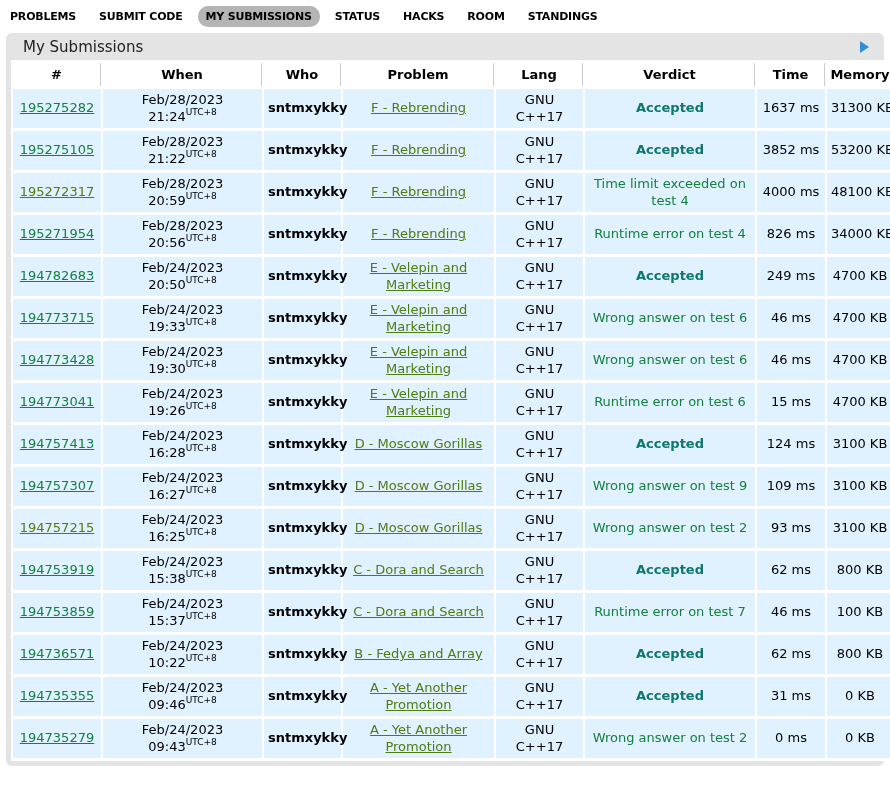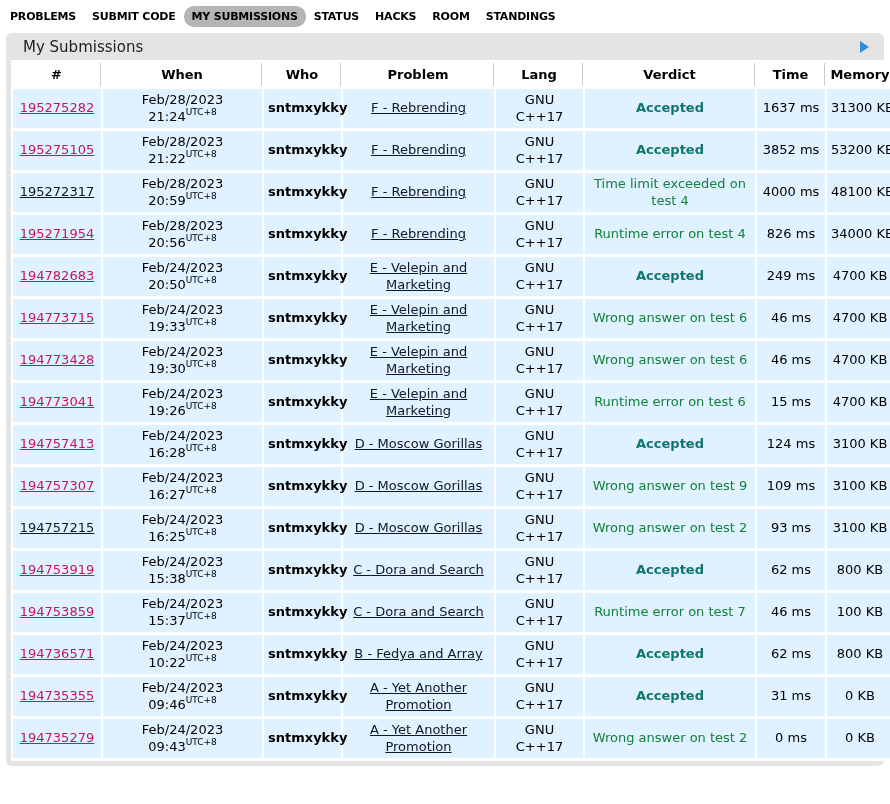--- a/index.html
+++ b/index.html
@@ -8,21 +8,21 @@
     width: 890px; height: 804px;
     overflow: hidden;
     background: #ffffff;
     font-family: "DejaVu Sans", "Liberation Sans", sans-serif;
   }
 
   
   .contest-nav {
     display: flex;
     align-items: center;
-    gap: 0;
+    gap: 7px;
     padding: 6px 2px 4px 2px;
   }
   .nav-item {
     font-size: 11px;
     font-weight: bold;
     color: #000;
     letter-spacing: -0.2px;
     padding: 4px 8px;
     border-radius: 10px;
     cursor: pointer;
@@ -77,24 +77,24 @@
   .status-table td {
     background: #e0f1ff;
     text-align: center;
     vertical-align: middle;
     padding: 2px 4px;
     height: 39px;
     color: #000;
     line-height: 1.3;
   }
   a.id-link, a.problem-link {
-    color: #be185d;
+    color: #15803d;
     text-decoration: underline;
   }
-  a.id-link.visited, a.problem-link.visited { color: #0f172a; }
+  a.id-link.visited, a.problem-link.visited { color: #4d7c0f; }
   .who-cell { color: #808080; font-weight: bold; }
   .when-cell sup {
     font-size: 9px;
     vertical-align: super;
     line-height: 0;
     margin-top: 12px;
   }
   .verdict { color: #15803d; }
   .verdict.accepted { color: #0f766e; font-weight: bold; }
   .time-cell, .memory-cell { white-space: nowrap; }

